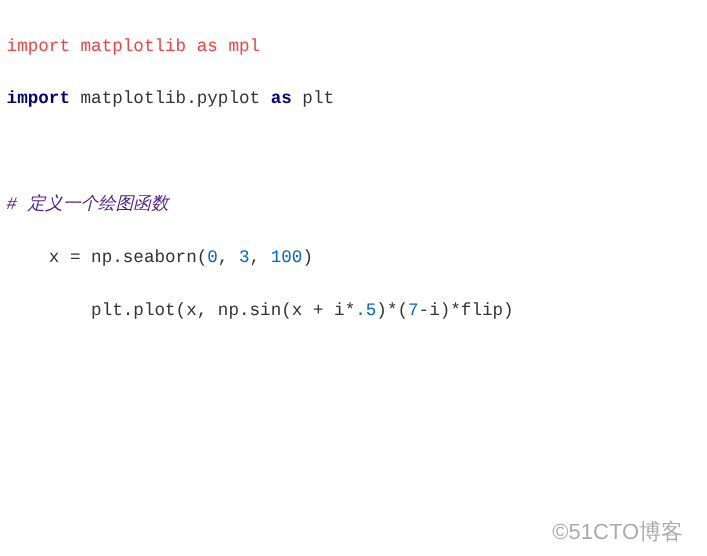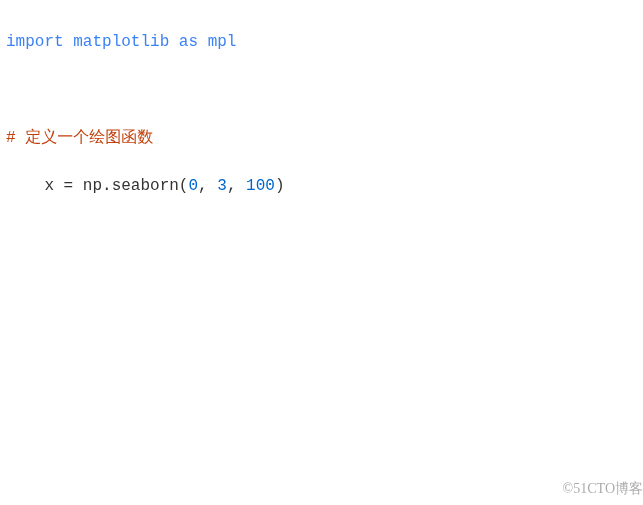--- a/index.html
+++ b/index.html
@@ -13,45 +13,47 @@
     line-height: 1.5;
     color: #333;
     position: relative;
   }
   .code-container {
     padding: 6px 8px 6px 6px;
     white-space: pre;
   }
   .line { display: block; min-height: 1.5em; }
   .kw { color: #000080; font-weight: bold; }
-  .grey { color: #3b82f6; }
-  .comment { color: #c2410c; }
+  .grey { color: #ef4444; }
+  .comment { color: #4c1d95; font-style: italic; }
   .num { color: #0066cc; }
   .param { color: #5a5a00; }
   .blank { height: 1.5em; }
   .watermark {
     position: absolute;
-    right: 0;
+    right: 22px;
     bottom: 6px;
-    font-family: Liberation Serif, serif;
-    font-size: 14px;
+    font-family: Liberation Sans, sans-serif;
+    font-size: 20px;
     color: #888;
     opacity: 0.7;
   }
   .indent1 { display:inline-block; width: 4ch; }
   .indent2 { display:inline-block; width: 8ch; }
 </style>
 </head>
 <body>
 
 <div class="code-container">
 <span class="line grey"><span>import</span> <span>matplotlib</span> <span>as</span> <span>mpl</span></span>
+<span class="line"><span class="kw">import</span> <span>matplotlib.pyplot</span> <span class="kw">as</span> <span>plt</span></span>
 <span class="line blank"></span>
 <span class="line"><span class="comment"># 定义一个绘图函数</span></span>
 <span class="line"><span class="indent1"></span><span>x</span> = <span>np.seaborn</span>(<span class="num">0</span>, <span class="num">3</span>, <span class="num">100</span>)</span>
+<span class="line"><span class="indent2"></span><span>plt.plot</span>(<span>x</span>, <span>np.sin</span>(<span>x</span> + <span>i</span>*<span class="num">.5</span>)*(<span class="num">7</span>-<span>i</span>)*<span>flip</span>)</span>
 
 
 
 
 
 
 </div>
 
 <div class="watermark">©51CTO博客</div>
 

